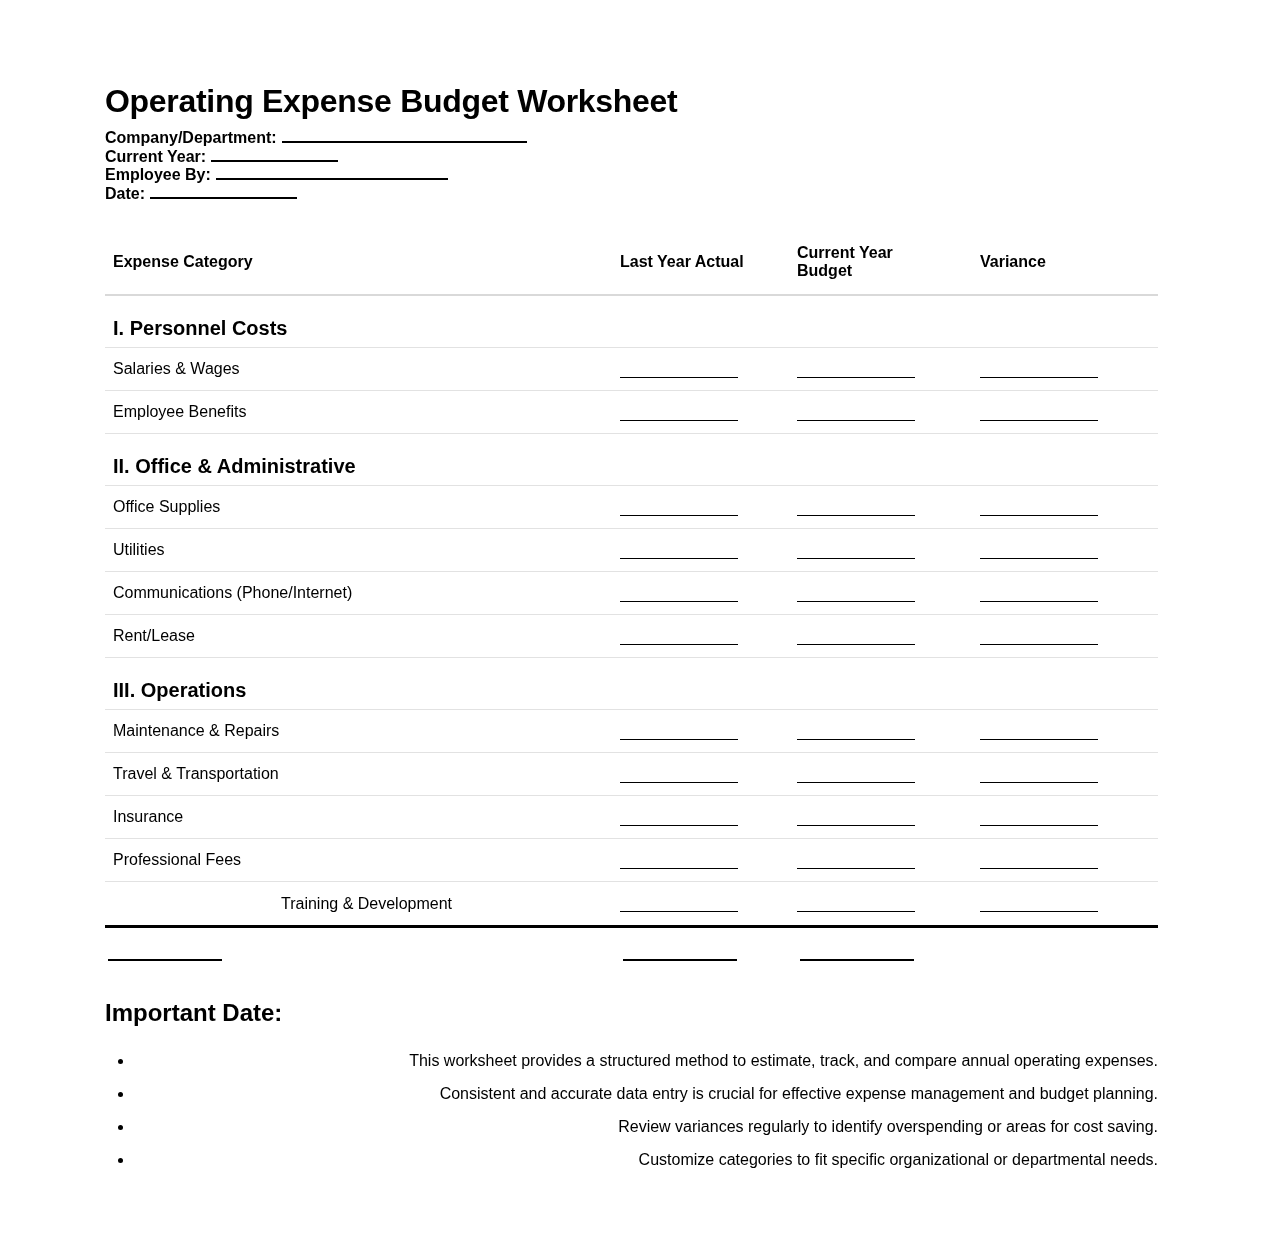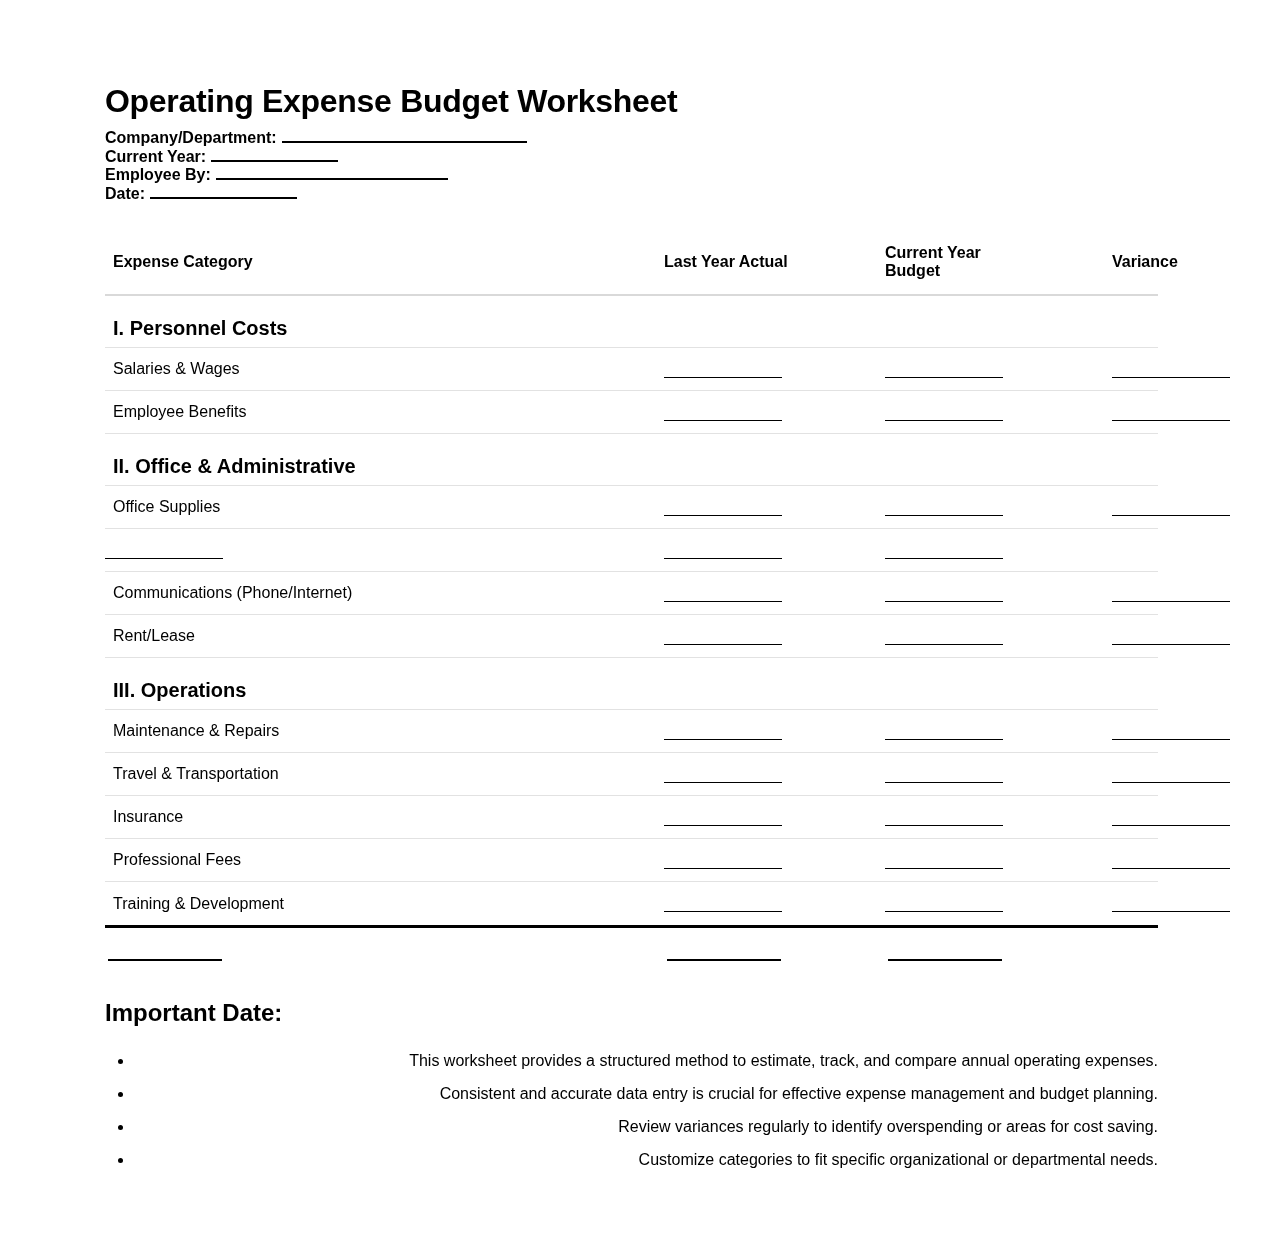--- a/index.html
+++ b/index.html
@@ -39,21 +39,20 @@
   .blank-company  { width: 245px; }
   .blank-fiscal   { width: 127px; }
   .blank-prepared { width: 232px; }
   .blank-date     { width: 147px; }
 
   
   .budget-table { margin-top: 29px; width: 1053px; }
   .grid-cols {
     display: grid;
     grid-template-columns: 515px 177px 183px 178px;
-    gap: 44px;
   }
   .thead {
     align-items: center;
     padding: 12px 0 14px 0;
     border-bottom: 2px solid #d9d9d9;
     font-size: 16px;
     font-weight: bold;
     line-height: 18px;
   }
   .th-cat { padding-left: 8px; }
@@ -64,21 +63,21 @@
     border-bottom: 1px solid #e2e2e2;
     font-size: 20px;
     font-weight: bold;
     line-height: 18px;
   }
   .row {
     align-items: center;
     height: 43px;
     border-bottom: 1px solid #e2e2e2;
   }
-  .tbody .row:last-child { border-bottom: none; }
+  .tbody .row:last-child { border-bottom: none; text-align: center; }
   .row-label {
     padding-left: 8px;
     font-size: 16px;
   }
   .num-cell { position: relative; height: 100%; }
   .cell-line {
     position: absolute;
     left: 0;
     top: 29px;
     width: 118px;
@@ -193,20 +192,21 @@
           </div>
     <div class="num-cell">
             <span class="cell-line"></span>
           </div>
     <div class="num-cell">
             <span class="cell-line"></span>
           </div>
   </div>
 
   <div class="row grid-cols">
+    <div class="row-label">Utilities</div>
     <div class="num-cell">
             <span class="cell-line"></span>
           </div>
     <div class="num-cell">
             <span class="cell-line"></span>
           </div>
     <div class="num-cell">
             <span class="cell-line"></span>
           </div>
   </div>

